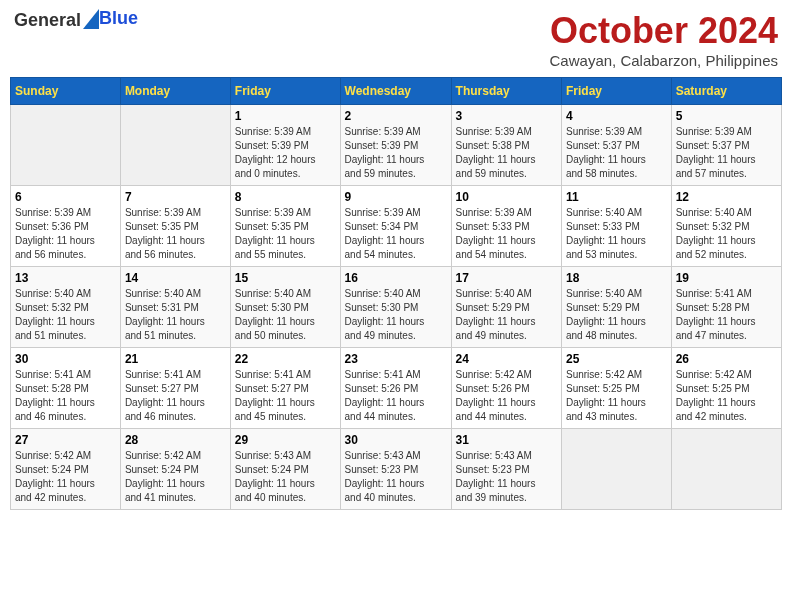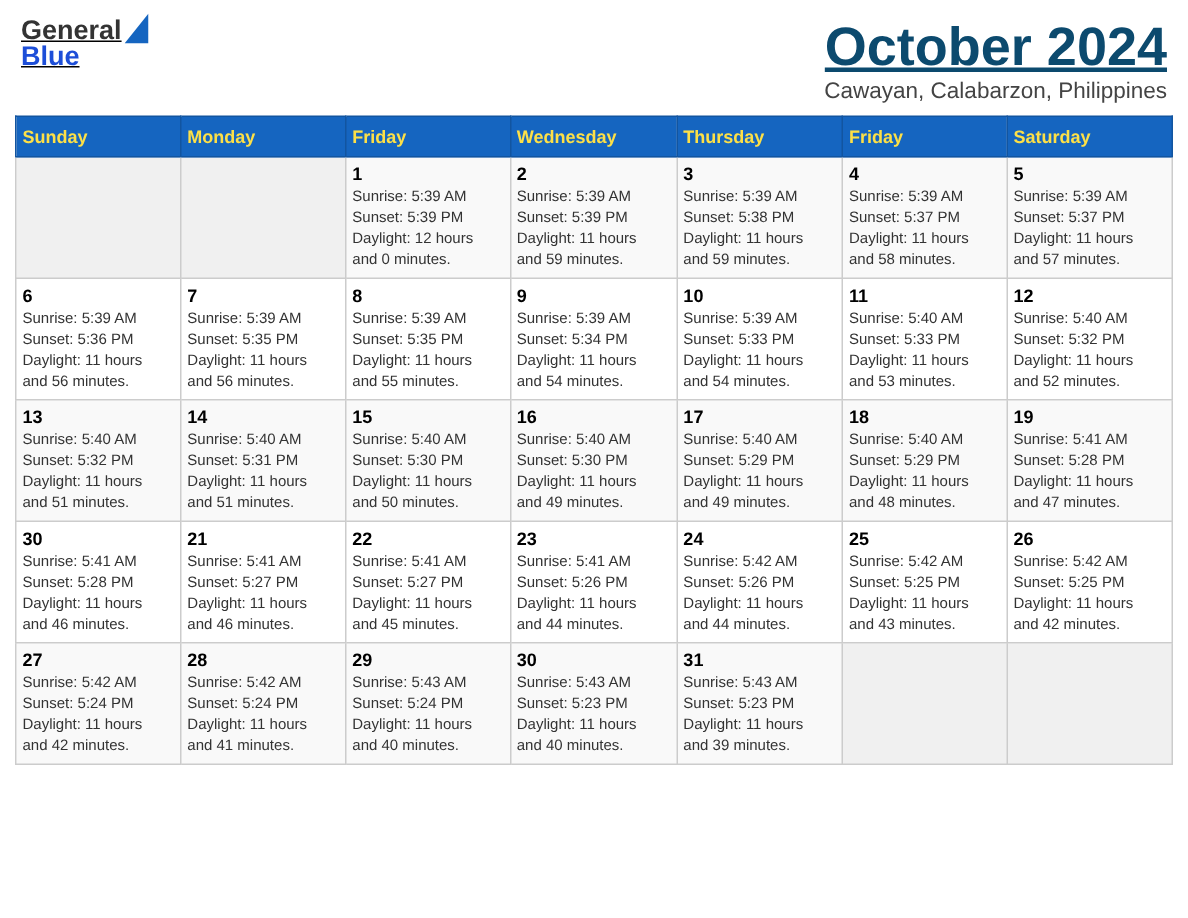--- a/index.html
+++ b/index.html
@@ -12,34 +12,31 @@
     }
     .header {
       display: flex;
       justify-content: space-between;
       align-items: flex-start;
       margin-bottom: 8px;
       padding: 0 4px;
     }
     .logo {
       display: flex;
-      flex-direction: column;
-      align-items: flex-start;
-      text-decoration: underline;
+      align-items: center;
     }
     .logo-general { color: #333; }
     .logo-blue { color: #1565c0; }
     .title-section {
       text-align: right;
     }
     .main-title {
       font-size: 36px;
       font-weight: bold;
-      color: #0c4a6e;
-      text-decoration: underline;
+      color: #b91c1c;
     }
     .subtitle {
       font-size: 15px;
       color: #444;
       text-align: center;
     }
     table {
       width: 100%;
       border-collapse: collapse;
       font-size: 10.5px;

